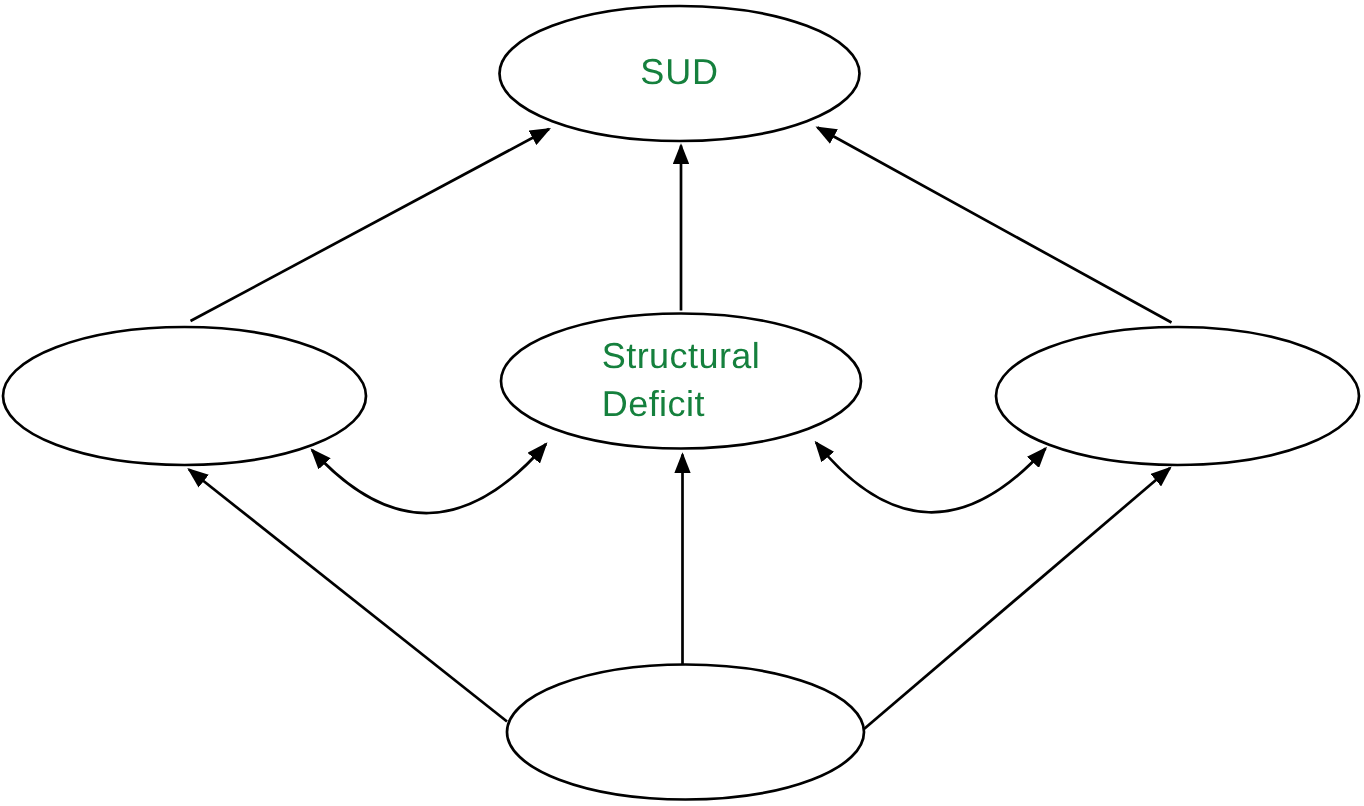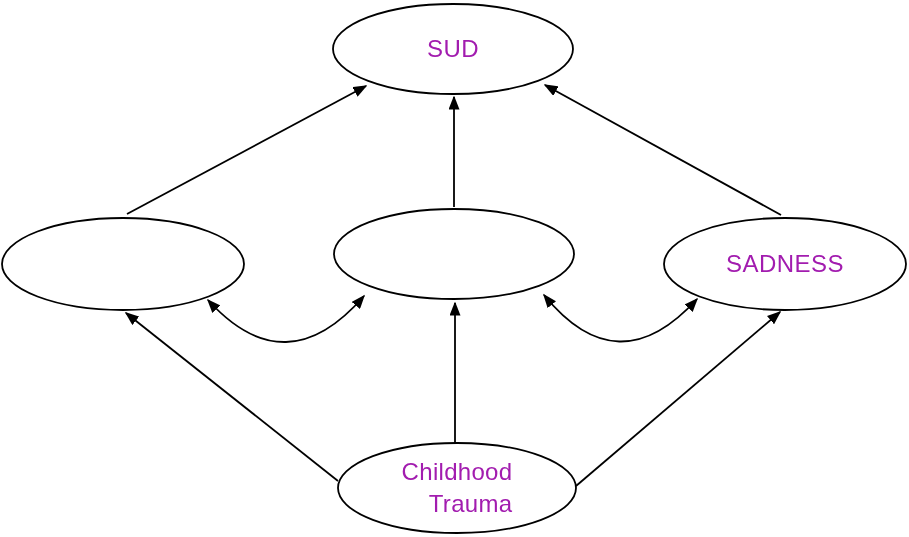--- a/index.html
+++ b/index.html
@@ -16,24 +16,24 @@
     overflow: hidden;
   }
   .canvas svg {
     position: absolute;
     left: 0;
     top: 0;
   }
   .node-label {
     position: absolute;
     transform: translate(-50%, -50%);
-    color: #a21caf;
+    color: #15803d;
     font-size: 24px;
     line-height: 32px;
-    text-align: right;
+    text-align: left;
     white-space: pre-line;
     letter-spacing: 0.3px;
     user-select: none;
   }
   .node-label.caps {
     letter-spacing: 0.5px;
   }
 </style>
 </head>
 <body>
@@ -73,19 +73,18 @@
       <ellipse cx="123" cy="264" rx="121" ry="46"></ellipse>
       <ellipse cx="454" cy="254" rx="120" ry="45"></ellipse>
       <ellipse cx="785" cy="264" rx="121" ry="46"></ellipse>
       <ellipse cx="457" cy="488" rx="119" ry="45"></ellipse>
     </g>
   </svg>
 
   <div class="node-label caps" style="left:453px; top:49px;">SUD</div>
 
 
+  <div class="node-label" style="left:454px; top:254px;">Structural
+Deficit</div>
 
-  <div class="node-label caps" style="left:785px; top:264px;">SADNESS</div>
 
-  <div class="node-label" style="left:457px; top:488px;">Childhood
-Trauma</div>
 
 </div>
 
 </body></html>

